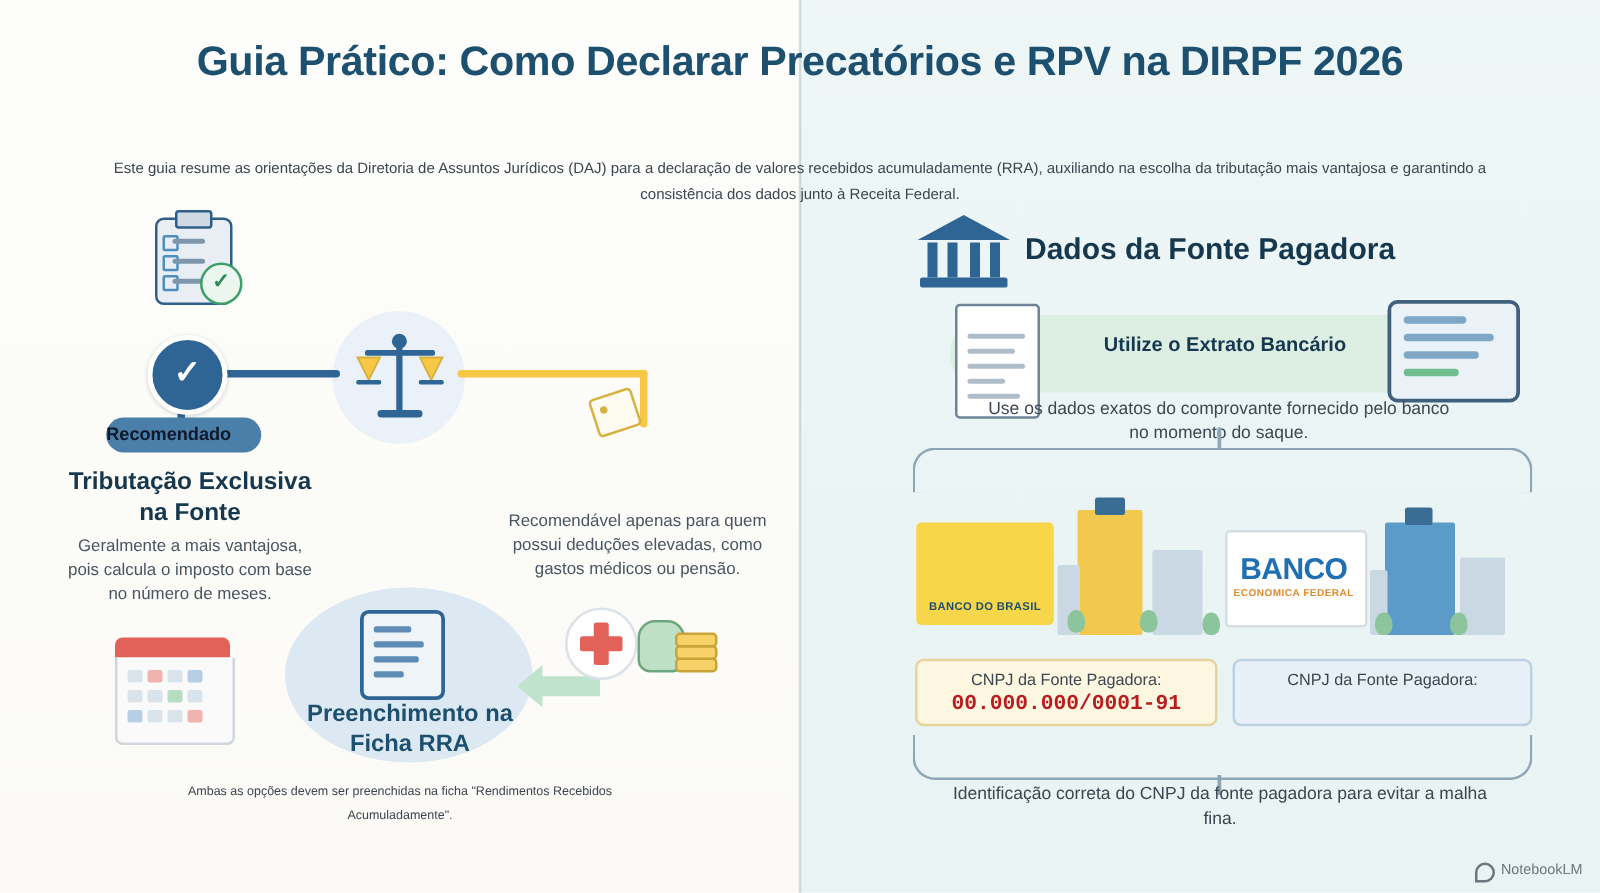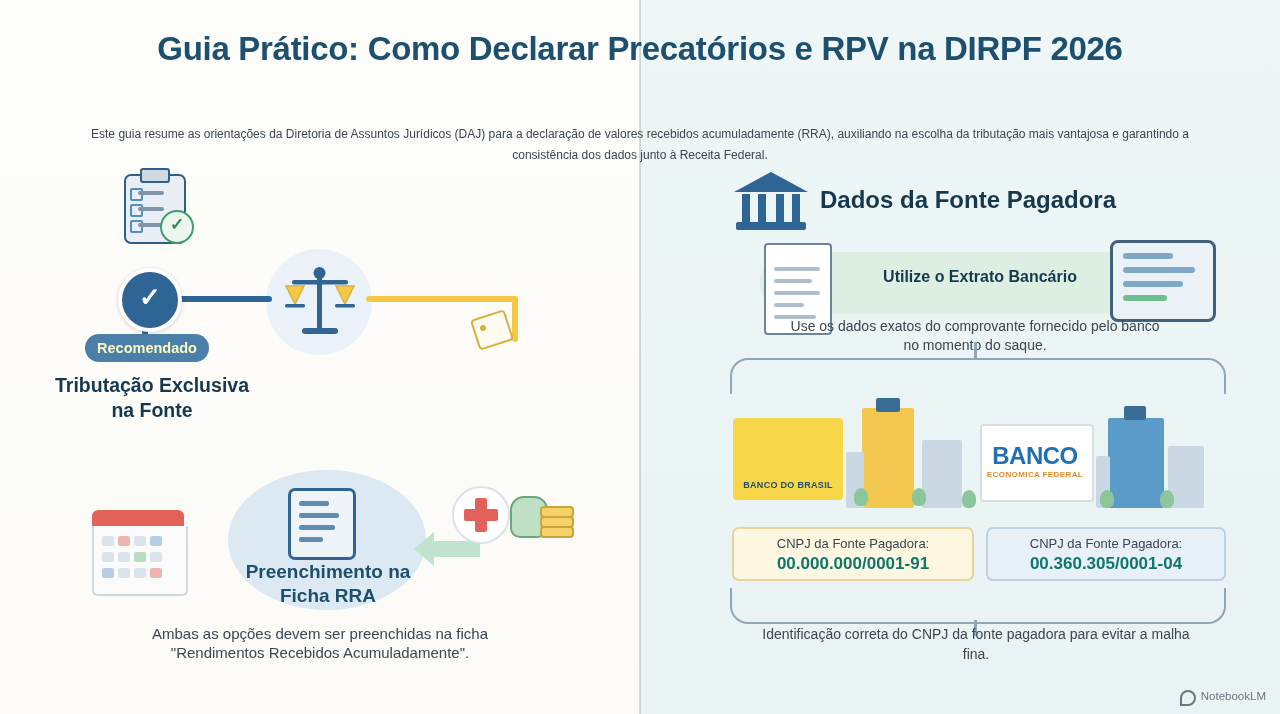--- a/index.html
+++ b/index.html
@@ -174,24 +174,24 @@
     text-align: center;
     line-height: 50px;
     font-weight: bold;
   }
   .rec-badge {
     position: absolute;
     left: 85px; top: 334px;
     width: 124px; height: 28px;
     border-radius: 14px;
     background: #4a7faa;
-    color: #fef9c3;
+    color: #0f172a;
     font-size: 14.5px;
     font-weight: bold;
-    text-align: center;
+    text-align: left;
     line-height: 28px;
   }
   .left-opt1-title {
     position: absolute;
     left: 52px; top: 373px;
     width: 200px;
     text-align: center;
     font-size: 19.5px;
     font-weight: bold;
     color: #16384f;
@@ -352,21 +352,21 @@
     width: 30px; height: 8px;
     background: #f6d269;
     border: 2px solid #c9a438;
     border-radius: 4px;
   }
   .left-footer {
     position: absolute;
     left: 110px; top: 624px;
     width: 420px;
     text-align: center;
-    font-size: 15px;
+    font-size: 10px;
     line-height: 19px;
     color: #3c4650;
   }
 
   
   .right-head {
     position: absolute;
     left: 820px; top: 186px;
     width: 360px;
     font-size: 24px;
@@ -566,21 +566,22 @@
     font-size: 13px;
     color: #3c4650;
   }
   .cnpj-value {
     position: absolute;
     left: 0; top: 25px;
     width: 100%;
     text-align: center;
     font-size: 17px;
     font-weight: bold;
-    color: #0f766e;
+    color: #b91c1c;
+    font-family: Liberation Mono, monospace;
   }
   .right-footer {
     position: absolute;
     left: 756px; top: 624px;
     width: 440px;
     text-align: center;
     font-size: 14px;
     line-height: 20px;
     color: #3c4650;
   }
@@ -639,25 +640,27 @@
 
   <div class="conn-left"></div>
   <div class="conn-left-down"></div>
   <div class="conn-right"></div>
   <div class="conn-right-down"></div>
 
   <div class="check-circle">✓</div>
   <div class="rec-badge">Recomendado</div>
 
   <div class="left-opt1-title">Tributação Exclusiva na Fonte</div>
+  <div class="left-opt1-body">Geralmente a mais vantajosa, pois calcula o imposto com base no número de meses.</div>
 
   <div class="tag-icon">
     <div class="tag-shape"></div>
     <div class="tag-dot"></div>
   </div>
+  <div class="left-opt2-body">Recomendável apenas para quem possui deduções elevadas, como gastos médicos ou pensão.</div>
 
   <div class="calendar">
     <div class="cal-top"></div>
     <div class="cal-body"></div>
     <div class="cal-cell" style="left:10px; top:26px;"></div>
     <div class="cal-cell red" style="left:26px; top:26px;"></div>
     <div class="cal-cell" style="left:42px; top:26px;"></div>
     <div class="cal-cell blue" style="left:58px; top:26px;"></div>
     <div class="cal-cell" style="left:10px; top:42px;"></div>
     <div class="cal-cell" style="left:26px; top:42px;"></div>
@@ -746,21 +749,20 @@
   <div class="bldg" style="left:1096px; top:456px; width:14px; height:52px;"></div>
   <div class="tree" style="left:1100px; top:490px;"></div>
   <div class="tree" style="left:1160px; top:490px;"></div>
 
   <div class="cnpj-box left">
     <div class="cnpj-label">CNPJ da Fonte Pagadora:</div>
     <div class="cnpj-value">00.000.000/0001-91</div>
   </div>
   <div class="cnpj-box right">
     <div class="cnpj-label">CNPJ da Fonte Pagadora:</div>
-    <div class="cnpj-value">00.360.305/0001-04</div>
   </div>
 
   <div class="brace-bottom"></div>
   <div class="brace-bottom-stem"></div>
   <div class="right-footer">Identificação correta do CNPJ da fonte pagadora para evitar a malha fina.</div>
 
   <div class="watermark">
     <span class="wm-mark"></span>
     <span>NotebookLM</span>
   </div>

